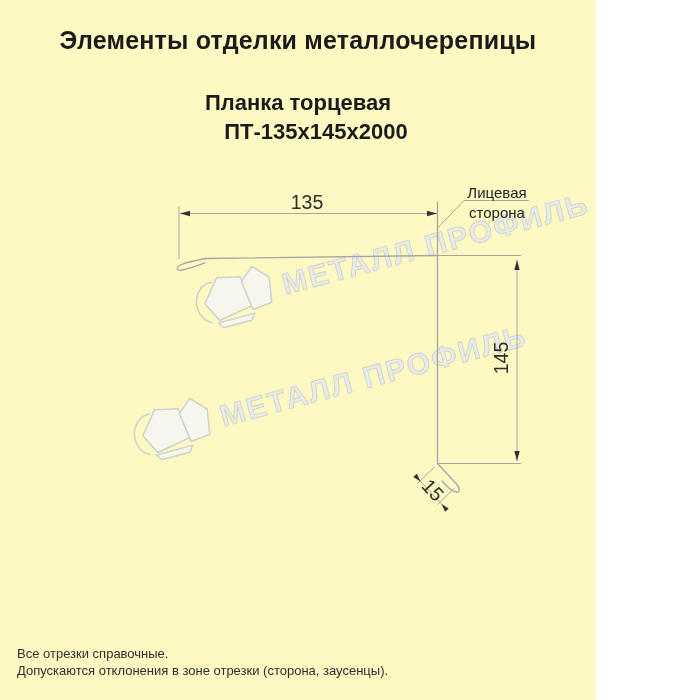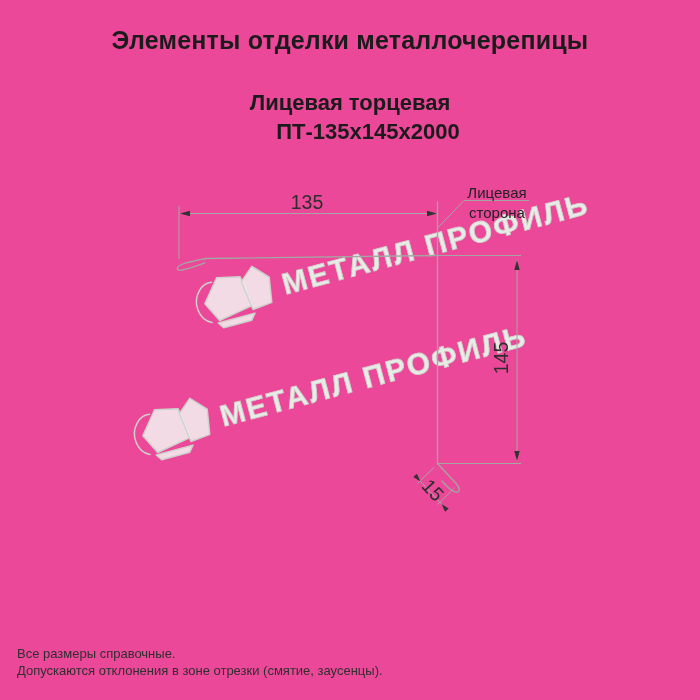--- a/index.html
+++ b/index.html
@@ -1,17 +1,17 @@
 <!DOCTYPE html>
 <html><head>
 <meta charset="utf-8">
 <style>
   html,body{margin:0;padding:0;background:#ffffff;}
   .stage{
-    position:relative;width:700px;height:700px;background:#ec4899;overflow:hidden;
+    position:relative;width:596px;height:700px;background:#fef9c3;overflow:hidden;
     font-family:"Liberation Sans", sans-serif;color:#1c1c1c;
   }
   .hdr{position:absolute;left:0;right:0;text-align:center;font-weight:bold;white-space:nowrap;}
   .title{top:26px;font-size:25px;letter-spacing:0.2px;color:#1b1b1b;}
   .product-name{top:90px;font-size:22px;color:#1b1b1b;}
   .product-code{top:119px;font-size:22px;color:#1b1b1b;margin-left:36px;}
   .drawing{position:absolute;left:0;top:0;width:700px;height:700px;}
   .drawing text{font-family:"Liberation Sans", sans-serif;}
   .dim-text{font-size:19.5px;fill:#2e2e2e;}
   .face-text{font-size:15px;fill:#222222;}
@@ -23,21 +23,21 @@
   .wm-arc{fill:none;stroke:#cdd2cb;stroke-width:1.5;stroke-linecap:round;}
   .footnotes{position:absolute;left:17px;top:645px;font-size:13px;line-height:17px;color:#2f2f2f;}
   .footnotes p{margin:0;}
 </style>
 </head>
 <body>
 
 <div class="stage">
 
   <div class="hdr title">Элементы отделки металлочерепицы</div>
-  <div class="hdr product-name">Лицевая торцевая</div>
+  <div class="hdr product-name">Планка торцевая</div>
   <div class="hdr product-code">ПТ-135х145х2000</div>
 
   <svg class="drawing" viewBox="0 0 700 700" xmlns="http://www.w3.org/2000/svg">
 
     <g transform="translate(200,332) rotate(-15)">
       <g>
         <path class="wm-arc" d="M 14,-6 C 2,-12 0,-30 10,-40 C 14,-44 19,-46 24,-45"></path>
         <path class="wm-shape" d="M 22,-6 L 12,-26 L 30,-48 L 53,-43 L 57,-12 Z"></path>
         <path class="wm-shape" d="M 53,-38 L 67,-50 L 81,-35 L 77,-10 L 57,-8 Z"></path>
         <path class="wm-shape" d="M 20,-4 L 58,-4 L 53,2 L 24,2 Z"></path>
@@ -86,17 +86,17 @@
       <polygon class="arrow" points="441.5,504 448.7,508.4 445.1,511.8"></polygon>
       <text class="dim-text" transform="translate(433,490) rotate(47)" text-anchor="middle" dy="0.35em">15</text>
     </g>
 
     <path class="dline" d="M 529,200.5 L 464,200.5 L 437.5,228"></path>
     <text class="face-text" x="497" y="197.5" text-anchor="middle">Лицевая</text>
     <text class="face-text" x="497" y="217.5" text-anchor="middle">сторона</text>
   </svg>
 
   <div class="footnotes">
-    <p>Все размеры справочные.</p>
-    <p>Допускаются отклонения в зоне отрезки (смятие, заусенцы).</p>
+    <p>Все отрезки справочные.</p>
+    <p>Допускаются отклонения в зоне отрезки (сторона, заусенцы).</p>
   </div>
 
 </div>
 
 </body></html>

